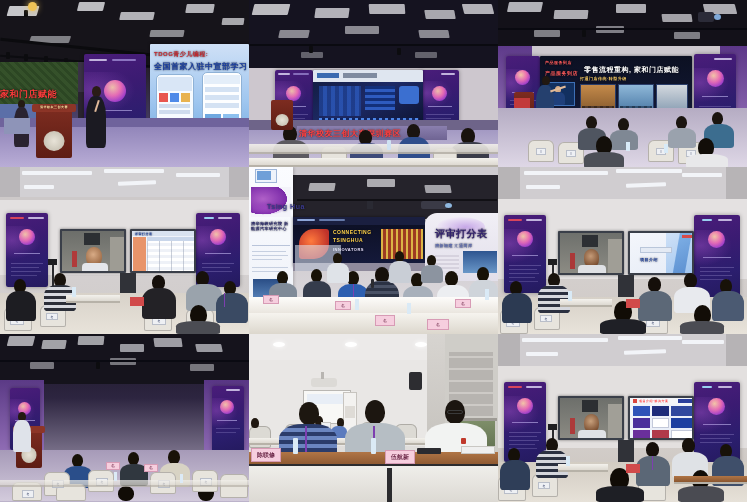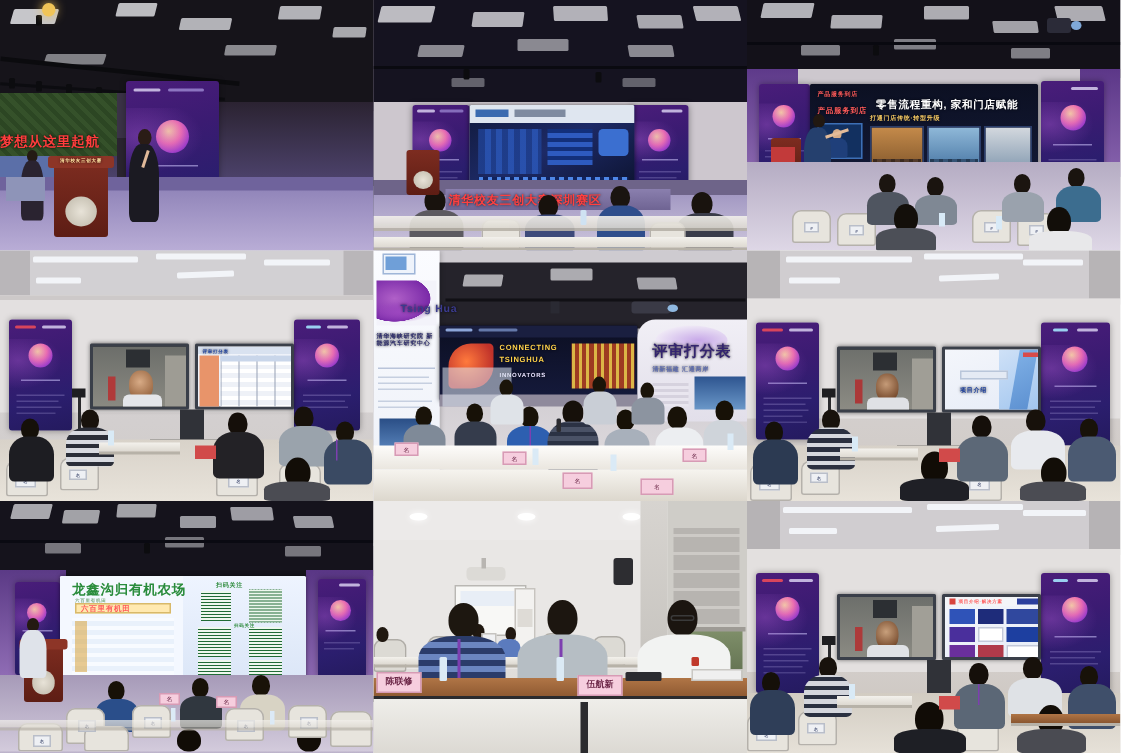--- a/index.html
+++ b/index.html
@@ -94,39 +94,62 @@
     <div class="spot" style="left:6px;top:52px"></div>
     <div class="spot" style="left:24px;top:54px"></div>
     <div class="spot" style="left:44px;top:56px"></div>
     <div class="spot" style="left:64px;top:58px"></div>
     <div class="spot" style="left:84px;top:60px"></div>
     <div class="spot" style="left:104px;top:62px"></div>
     <div class="spot" style="left:24px;top:10px"></div>
     <div style="position:absolute;left:28px;top:2px;width:9px;height:9px;border-radius:50%;background:#f0c457;box-shadow:0 0 7px #f0c457"></div>
 
     <div class="greenwall" style="left:0;top:62px;width:78px;height:42px"></div>
-    <div class="scrtext" style="left:0px;top:88px;font-size:9px;color:#ff3d3d;text-shadow:0 0 2px #000">梦想从这里起航</div>
+    <div class="scrtext" style="left:0px;top:88px;font-size:9px;color:#ff3d3d;text-shadow:0 0 2px #000">家和门店赋能</div>
     <div style="position:absolute;left:0;top:104px;width:72px;height:14px;background:#5b6fa8"></div>
 
     <div class="wall" style="top:62px;height:62px;left:78px;width:60px;background:#2a2430"></div>
     <div style="position:absolute;left:78px;top:62px;width:62px;height:30px;background:#3a3246"></div>
 
     <div class="banner" style="left:84px;top:54px;width:62px;height:98px">
       <div class="blogo" style="left:5px;top:5px;width:18px"></div>
       <div class="blogo" style="left:28px;top:5px;width:24px;background:rgba(200,190,255,.55)"></div>
       <div class="bmark" style="left:20px;top:26px;width:22px;height:22px"></div>
       <div class="bline" style="left:14px;top:56px;width:34px"></div>
       <div class="bline" style="left:8px;top:66px;width:46px;opacity:.5"></div>
       <div class="bline" style="left:8px;top:70px;width:42px;opacity:.45"></div>
       <div class="bline" style="left:8px;top:74px;width:45px;opacity:.45"></div>
       <div class="bline" style="left:8px;top:78px;width:38px;opacity:.4"></div>
       <div class="bline" style="left:8px;top:84px;width:44px;opacity:.4"></div>
       <div class="bline" style="left:8px;top:88px;width:40px;opacity:.35"></div>
     </div>
 
+    <div class="screen scr-light" style="left:150px;top:44px;width:99px;height:104px;background:linear-gradient(#cfe0f6,#9fc6ef 55%,#6fa8e0)">
+      <div class="scrtext" style="left:4px;top:6px;font-size:6px;color:#c8262c">TDOG青少儿编程:</div>
+      <div class="scrtext" style="left:4px;top:17px;font-size:8px;color:#1b3fa0">全国首家入驻中宣部学习</div>
+
+      <div style="position:absolute;left:6px;top:30px;width:38px;height:70px;border-radius:5px;background:#f7fbff;border:1px solid #8fb2d6"></div>
+      <div style="position:absolute;left:8px;top:33px;width:34px;height:14px;background:#d9e6f6"></div>
+      <div style="position:absolute;left:9px;top:49px;width:9px;height:9px;background:#e8564f"></div>
+      <div style="position:absolute;left:20px;top:49px;width:9px;height:9px;background:#4f8ae8"></div>
+      <div style="position:absolute;left:31px;top:49px;width:9px;height:9px;background:#e8b24f"></div>
+      <div style="position:absolute;left:9px;top:60px;width:31px;height:4px;background:#cfdcee"></div>
+      <div style="position:absolute;left:9px;top:66px;width:31px;height:4px;background:#cfdcee"></div>
+      <div style="position:absolute;left:8px;top:78px;width:34px;height:20px;background:
+        repeating-linear-gradient(90deg,#5b86c9 0 5px,#9cc0ea 5px 10px)"></div>
+
+      <div style="position:absolute;left:52px;top:28px;width:40px;height:74px;border-radius:5px;background:#fdfeff;border:1px solid #8fb2d6"></div>
+      <div style="position:absolute;left:54px;top:31px;width:36px;height:9px;background:#e4eef9"></div>
+      <div style="position:absolute;left:55px;top:43px;width:34px;height:5px;background:#d4e2f3"></div>
+      <div style="position:absolute;left:55px;top:51px;width:34px;height:5px;background:#d4e2f3"></div>
+      <div style="position:absolute;left:55px;top:59px;width:34px;height:5px;background:#d4e2f3"></div>
+      <div style="position:absolute;left:55px;top:70px;width:16px;height:12px;background:#6fa8e0"></div>
+      <div style="position:absolute;left:73px;top:70px;width:16px;height:12px;background:#8cc0ef"></div>
+      <div style="position:absolute;left:55px;top:86px;width:34px;height:12px;background:#cddff1"></div>
+    </div>
 
     <div class="floor" style="top:124px;height:43px;background:linear-gradient(#8f83b8,#b9add6)"></div>
     <div style="position:absolute;left:0;top:118px;width:249px;height:9px;background:#6f639c"></div>
 
     <div class="lecternum" style="left:36px;top:108px;width:36px;height:50px"></div>
     <div style="position:absolute;left:32px;top:104px;width:44px;height:8px;background:#8d3527;border-radius:2px"></div>
     <div class="scrtext" style="left:40px;top:105px;font-size:3px;color:#ffe2a0">清华校友三创大赛</div>
 
     <div class="head" style="left:92px;top:86px;width:9px;height:11px;background:#2a1c16"></div>
     <div class="body" style="left:86px;top:96px;width:20px;height:52px;background:#1b1a22"></div>
@@ -587,39 +610,20 @@
       <div class="bline" style="left:4px;top:44px;width:19px;opacity:.38"></div>
     </div>
     <div class="banner" style="left:212px;top:52px;width:32px;height:66px">
       <div class="blogo" style="left:14px;top:3px;width:14px"></div>
       <div class="bmark" style="left:8px;top:14px;width:14px;height:14px"></div>
       <div class="bline" style="left:5px;top:34px;width:20px"></div>
       <div class="bline" style="left:4px;top:42px;width:24px;opacity:.4"></div>
       <div class="bline" style="left:4px;top:46px;width:20px;opacity:.38"></div>
     </div>
 
-    <div class="screen" style="left:40px;top:50px;width:164px;height:70px;background:linear-gradient(#eef4ff,#dbe6f7)">
-      <div style="position:absolute;left:0;top:0;width:82px;height:70px;background:#f4f8ff"></div>
-      <div class="scrtext g" style="left:8px;top:3px;font-size:9px;color:#2a8c3c;text-shadow:none">龙鑫沟归有机农场</div>
-      <div class="scrtext" style="left:10px;top:14px;font-size:3px;color:#7fae86;text-shadow:none">六百里有机田</div>
-      <div style="position:absolute;left:10px;top:18px;width:64px;height:7px;background:#ffe9b0;border:1px solid #d8b96a"></div>
-      <div class="scrtext r" style="left:14px;top:18px;font-size:5px;text-shadow:none">六百里有机田</div>
-      <div style="position:absolute;left:8px;top:28px;width:68px;height:38px;background:
-        repeating-linear-gradient(0deg,#f8fbff 0 3px,#e9f1fb 3px 6px)"></div>
-      <div style="position:absolute;left:10px;top:30px;width:8px;height:34px;background:#d8a23a;opacity:.55"></div>
-
-      <div class="scrtext g" style="left:104px;top:3px;font-size:4px;text-shadow:none">扫码关注</div>
-      <div class="qr" style="left:94px;top:10px;width:20px;height:20px;background-size:2px 2px"></div>
-      <div class="qr" style="left:126px;top:9px;width:22px;height:22px;background-size:2px 2px"></div>
-      <div class="qr" style="left:92px;top:34px;width:22px;height:20px;background-size:2px 2px"></div>
-      <div class="qr" style="left:126px;top:34px;width:22px;height:20px;background-size:2px 2px"></div>
-      <div class="qr" style="left:92px;top:56px;width:22px;height:13px;background-size:2px 2px"></div>
-      <div class="qr" style="left:126px;top:56px;width:22px;height:13px;background-size:2px 2px"></div>
-      <div class="scrtext g" style="left:116px;top:31px;font-size:3px;text-shadow:none">扫码关注</div>
-    </div>
 
     <div class="floor" style="top:116px;height:51px;background:linear-gradient(#a69ab8,#d3cbdc)"></div>
     <div class="lecternum" style="left:16px;top:96px;width:26px;height:38px"></div>
     <div style="position:absolute;left:13px;top:92px;width:32px;height:7px;background:#8d3527;border-radius:2px"></div>
     <div class="head" style="left:18px;top:78px;width:8px;height:9px;background:#241a12"></div>
     <div class="body" style="left:13px;top:86px;width:18px;height:32px;background:#dfe3ea"></div>
 
     <div class="head" style="left:72px;top:120px;width:11px;height:13px;background:#171107"></div>
     <div class="body" style="left:64px;top:132px;width:28px;height:22px;background:#2a4e8a"></div>
     <div class="head" style="left:128px;top:118px;width:11px;height:13px;background:#171107"></div>

